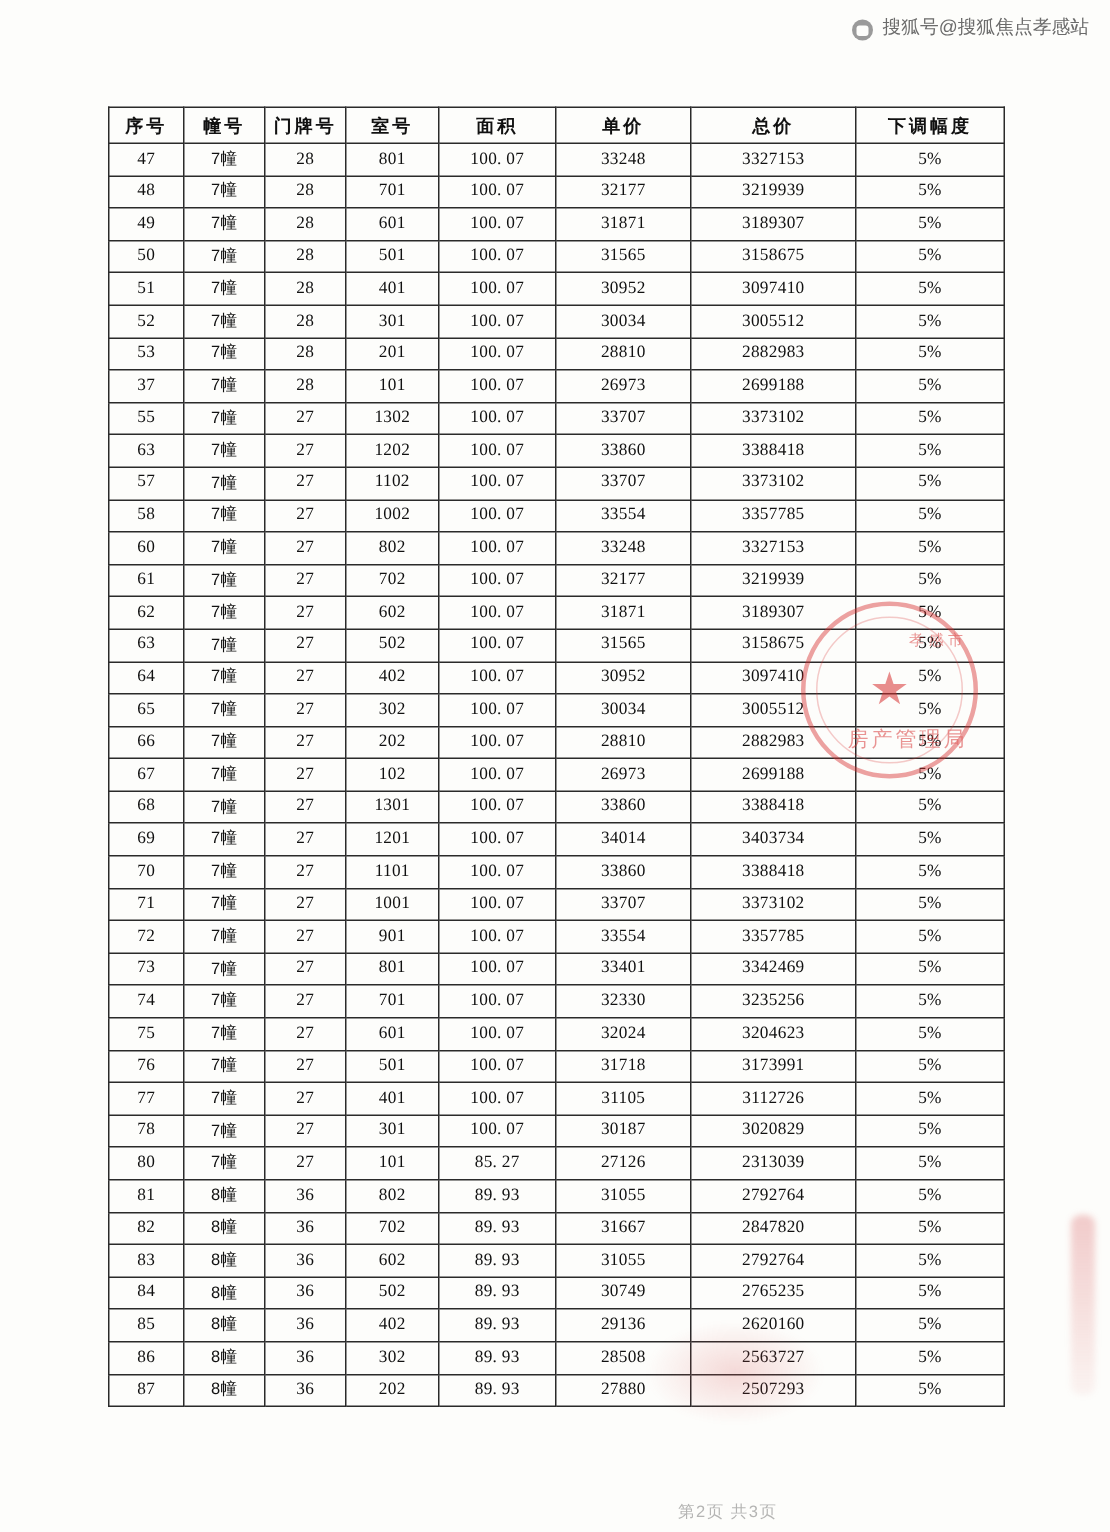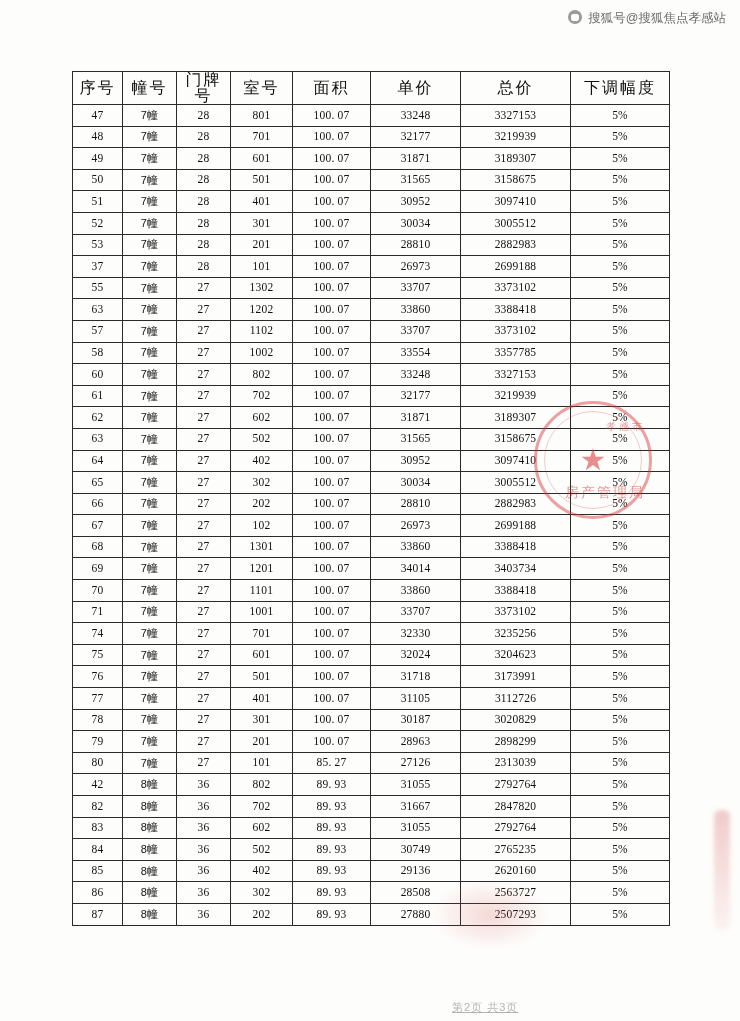--- a/index.html
+++ b/index.html
@@ -19,21 +19,21 @@
     position: absolute;
     inset: 0;
     background: #fdfdfb;
   }
   
   .watermark {
     position: absolute;
     top: 10px;
     right: 14px;
     display: flex;
-    align-items: flex-start;
+    align-items: flex-end;
     gap: 6px;
     font-family: "Liberation Sans", sans-serif;
     font-size: 12.5px;
     color: #6b6b6b;
     white-space: nowrap;
   }
   .wm-logo {
     width: 14px;
     height: 14px;
     border-radius: 50%;
@@ -68,23 +68,24 @@
     border: 1px solid #2a2a2a;
     text-align: center;
     vertical-align: middle;
     padding: 0;
     height: 20.6px;
     font-weight: normal;
     color: #111;
     letter-spacing: 0.2px;
   }
   table.price-table th {
-    font-size: 16px;
+    font-size: 12px;
     letter-spacing: 2px;
     height: 23px;
+    font-weight: bold;
   }
   col.c-idx    { width: 50px; }
   col.c-bldg   { width: 54px; }
   col.c-door   { width: 54px; }
   col.c-room   { width: 62px; }
   col.c-area   { width: 78px; }
   col.c-unit   { width: 90px; }
   col.c-total  { width: 110px; }
   col.c-adj    { width: 99px; }
 
@@ -157,21 +158,20 @@
   }
   .footer-mark {
     position: absolute;
     left: 452px;
     top: 1000px;
     font-family: "Liberation Sans", sans-serif;
     font-size: 11px;
     color: rgba(90,90,90,0.45);
     letter-spacing: 1px;
     white-space: nowrap;
-    text-decoration: underline;
   }
 </style>
 </head>
 <body>
 
 <div class="page">
 
   <div class="watermark">
     <span class="wm-logo"></span>
     <span>搜狐号@搜狐焦点孝感站</span>
@@ -436,20 +436,40 @@
             <td class="cell-num">71</td>
             <td class="cell-cn">7幢</td>
             <td class="cell-num">27</td>
             <td class="cell-num">1001</td>
             <td class="cell-num">100. 07</td>
             <td class="cell-num">33707</td>
             <td class="cell-num">3373102</td>
             <td class="cell-num">5%</td>
           </tr>
           <tr>
+            <td class="cell-num">72</td>
+            <td class="cell-cn">7幢</td>
+            <td class="cell-num">27</td>
+            <td class="cell-num">901</td>
+            <td class="cell-num">100. 07</td>
+            <td class="cell-num">33554</td>
+            <td class="cell-num">3357785</td>
+            <td class="cell-num">5%</td>
+          </tr>
+          <tr>
+            <td class="cell-num">73</td>
+            <td class="cell-cn">7幢</td>
+            <td class="cell-num">27</td>
+            <td class="cell-num">801</td>
+            <td class="cell-num">100. 07</td>
+            <td class="cell-num">33401</td>
+            <td class="cell-num">3342469</td>
+            <td class="cell-num">5%</td>
+          </tr>
+          <tr>
             <td class="cell-num">74</td>
             <td class="cell-cn">7幢</td>
             <td class="cell-num">27</td>
             <td class="cell-num">701</td>
             <td class="cell-num">100. 07</td>
             <td class="cell-num">32330</td>
             <td class="cell-num">3235256</td>
             <td class="cell-num">5%</td>
           </tr>
           <tr>
@@ -483,44 +503,34 @@
             <td class="cell-num">5%</td>
           </tr>
           <tr>
             <td class="cell-num">78</td>
             <td class="cell-cn">7幢</td>
             <td class="cell-num">27</td>
             <td class="cell-num">301</td>
             <td class="cell-num">100. 07</td>
             <td class="cell-num">30187</td>
             <td class="cell-num">3020829</td>
-            <td class="cell-num">5%</td>
-          </tr>
-          <tr>
-            <td class="cell-num">79</td>
-            <td class="cell-cn">7幢</td>
-            <td class="cell-num">27</td>
-            <td class="cell-num">201</td>
-            <td class="cell-num">100. 07</td>
-            <td class="cell-num">28963</td>
-            <td class="cell-num">2898299</td>
             <td class="cell-num">5%</td>
           </tr>
           <tr>
             <td class="cell-num">80</td>
             <td class="cell-cn">7幢</td>
             <td class="cell-num">27</td>
             <td class="cell-num">101</td>
             <td class="cell-num">85. 27</td>
             <td class="cell-num">27126</td>
             <td class="cell-num">2313039</td>
             <td class="cell-num">5%</td>
           </tr>
           <tr>
-            <td class="cell-num">42</td>
+            <td class="cell-num">81</td>
             <td class="cell-cn">8幢</td>
             <td class="cell-num">36</td>
             <td class="cell-num">802</td>
             <td class="cell-num">89. 93</td>
             <td class="cell-num">31055</td>
             <td class="cell-num">2792764</td>
             <td class="cell-num">5%</td>
           </tr>
           <tr>
             <td class="cell-num">82</td>

